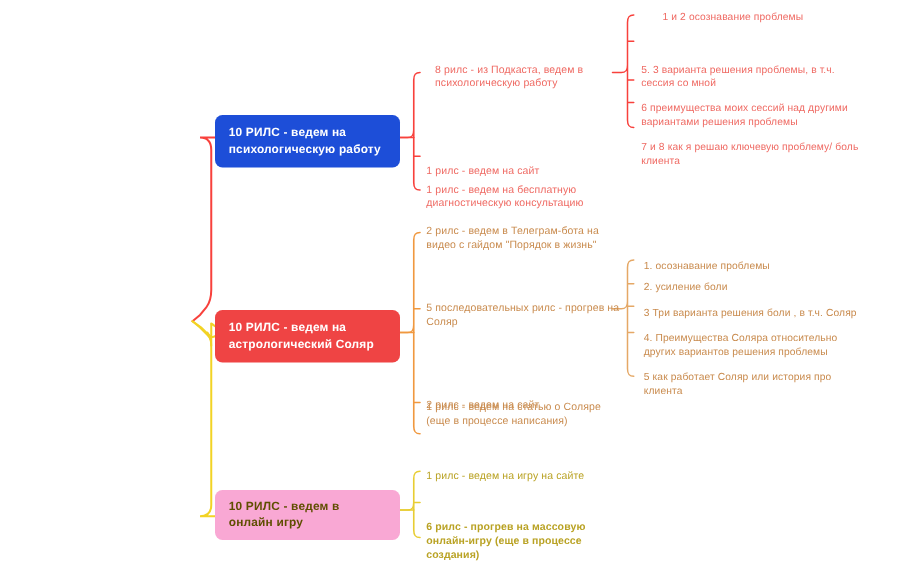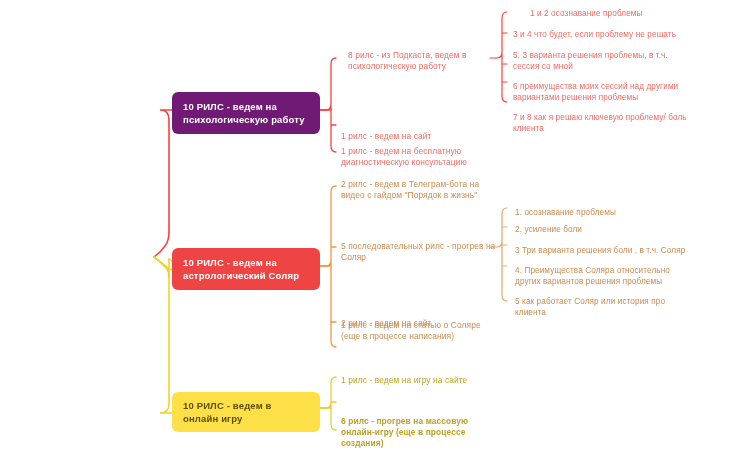--- a/index.html
+++ b/index.html
@@ -50,23 +50,23 @@
   .l1-node {
     position: absolute;
     box-sizing: border-box;
     border-radius: 6px;
     color: #ffffff;
     font-size: 9.5px;
     line-height: 13px;
     padding: 8px 11px;
     letter-spacing: 0.15px;
   }
-  .l1-node.red    { background: #701a75; }
+  .l1-node.red    { background: #1d4ed8; }
   .l1-node.orange { background: #ef4444; }
-  .l1-node.yellow { background: #fde047; color: #5f4e00; }
+  .l1-node.yellow { background: #f9a8d4; color: #5f4e00; }
 
   .l1-node .bold { font-weight: bold; }
 
   #node-psych {
     left: 172px; top: 92px; width: 148px;
   }
   #node-solar {
     left: 172px; top: 248px; width: 148px;
   }
   #node-game {
@@ -155,21 +155,20 @@
     <span class="bold">10 РИЛС</span><span class="bold"> - ведем на психологическую работу</span>
   </div>
 
   <div class="leaf red l2" style="left:348px; top:50px; width:150px;">8 рилс - из Подкаста, ведем в психологическую работу</div>
 
   <div class="leaf red l2" style="left:341px; top:131px; width:155px;">1 рилс - ведем на сайт</div>
 
   <div class="leaf red l2" style="left:341px; top:146px; width:150px;">1 рилс - ведем на бесплатную диагностическую консультацию</div>
 
   <div class="leaf red" style="left:530px; top:8px; width:190px;">1 и 2 осознавание проблемы</div>
-  <div class="leaf red" style="left:513px; top:29px; width:195px;">3 и 4 что будет, если проблему не решать</div>
   <div class="leaf red" style="left:513px; top:50px; width:180px;">5. 3 варианта решения проблемы, в т.ч. сессия со мной</div>
   <div class="leaf red" style="left:513px; top:81px; width:190px;">6 преимущества моих сессий над другими вариантами решения проблемы</div>
   <div class="leaf red" style="left:513px; top:112px; width:180px;">7 и 8 как я решаю ключевую проблему/ боль клиента</div>
 
   <div class="l1-node orange" id="node-solar">
     <span class="bold">10 РИЛС</span><span class="bold"> - ведем на астрологический Соляр</span>
   </div>
 
   <div class="leaf orange l2" style="left:341px; top:179px; width:160px;">2 рилс - ведем в Телеграм-бота на видео с гайдом "Порядок в жизнь"</div>
 

